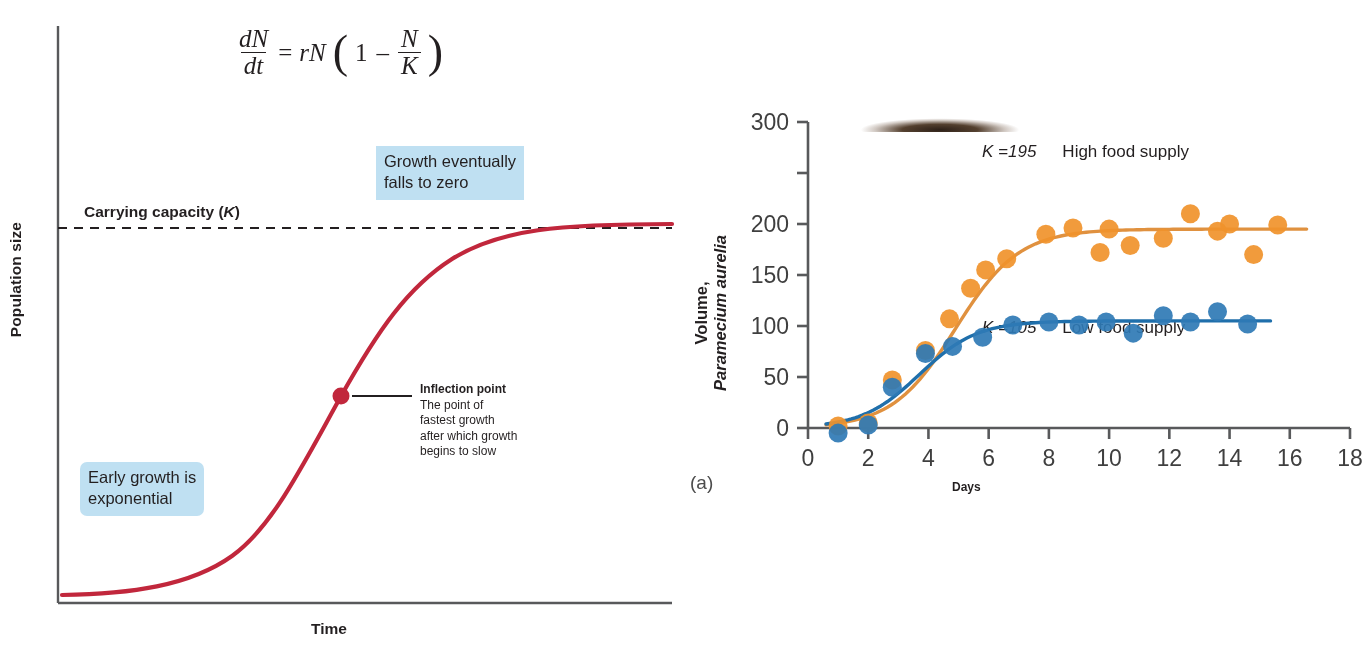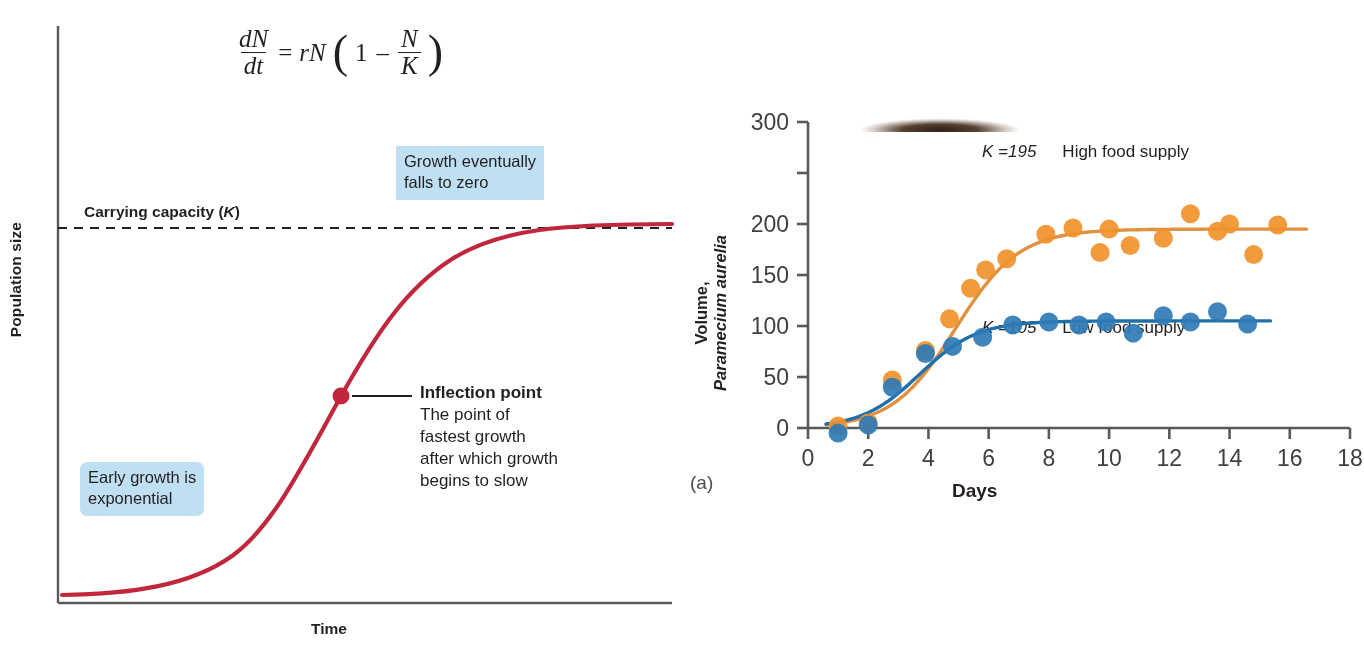--- a/index.html
+++ b/index.html
@@ -44,53 +44,53 @@
 
   .callout{
     position:absolute;
     background:#bfe0f2;
     color:#231f20;
     font-size:16.5px;
     line-height:1.30;
     padding:5px 8px 6px 8px;
     white-space:pre-line;
   }
-  #callout-growth-zero{left:396px;top:146px;}
+  #callout-growth-zero{left:376px;top:146px;}
   #callout-early-growth{left:80px;top:462px;border-radius:7px;}
 
   #carrying-capacity-label{
     position:absolute;left:84px;top:203px;
     font-size:15.5px;font-weight:bold;white-space:nowrap;
   }
   #carrying-capacity-label .k-italic{font-style:italic;}
 
   #inflection-annotation{
     position:absolute;left:420px;top:382px;
-    font-size:17px;line-height:1.30;color:#231f20;
+    font-size:12px;line-height:1.30;color:#231f20;
   }
   #inflection-annotation .head{font-weight:bold;display:block;}
   #inflection-annotation .body{display:block;white-space:pre-line;}
 
   
   #right-panel{left:660px;top:60px;width:704px;height:520px;}
 
   #panel-letter{
     position:absolute;left:30px;top:412px;
     font-size:19px;color:#4c4c4c;
   }
   #right-y-title{
     position:absolute;left:32px;top:175px;
     transform-origin:left top;
     transform:rotate(-90deg) translate(-100%,0);
     font-size:16.5px;font-weight:bold;white-space:nowrap;text-align:center;
   }
   #right-y-title .sp{font-style:italic;}
   #right-x-title{
     position:absolute;left:292px;top:420px;
-    font-size:19px;font-weight:bold;
+    font-size:12px;font-weight:bold;
   }
   .photo-remnant{
     position:absolute;left:190px;top:44px;width:180px;height:28px;
     background:radial-gradient(ellipse 90px 13px at 50% 92%, #2e2119 0%, #54402f 42%, rgba(120,96,78,0.35) 72%, rgba(255,255,255,0) 88%);
   }
   .series-note{position:absolute;font-size:17px;color:#231f20;white-space:nowrap;}
   .series-note .kv{font-style:italic;}
   #note-high{left:322px;top:82px;}
   #note-low{left:322px;top:258px;}
   #note-high .sup,#note-low .sup{margin-left:26px;font-style:normal;}

